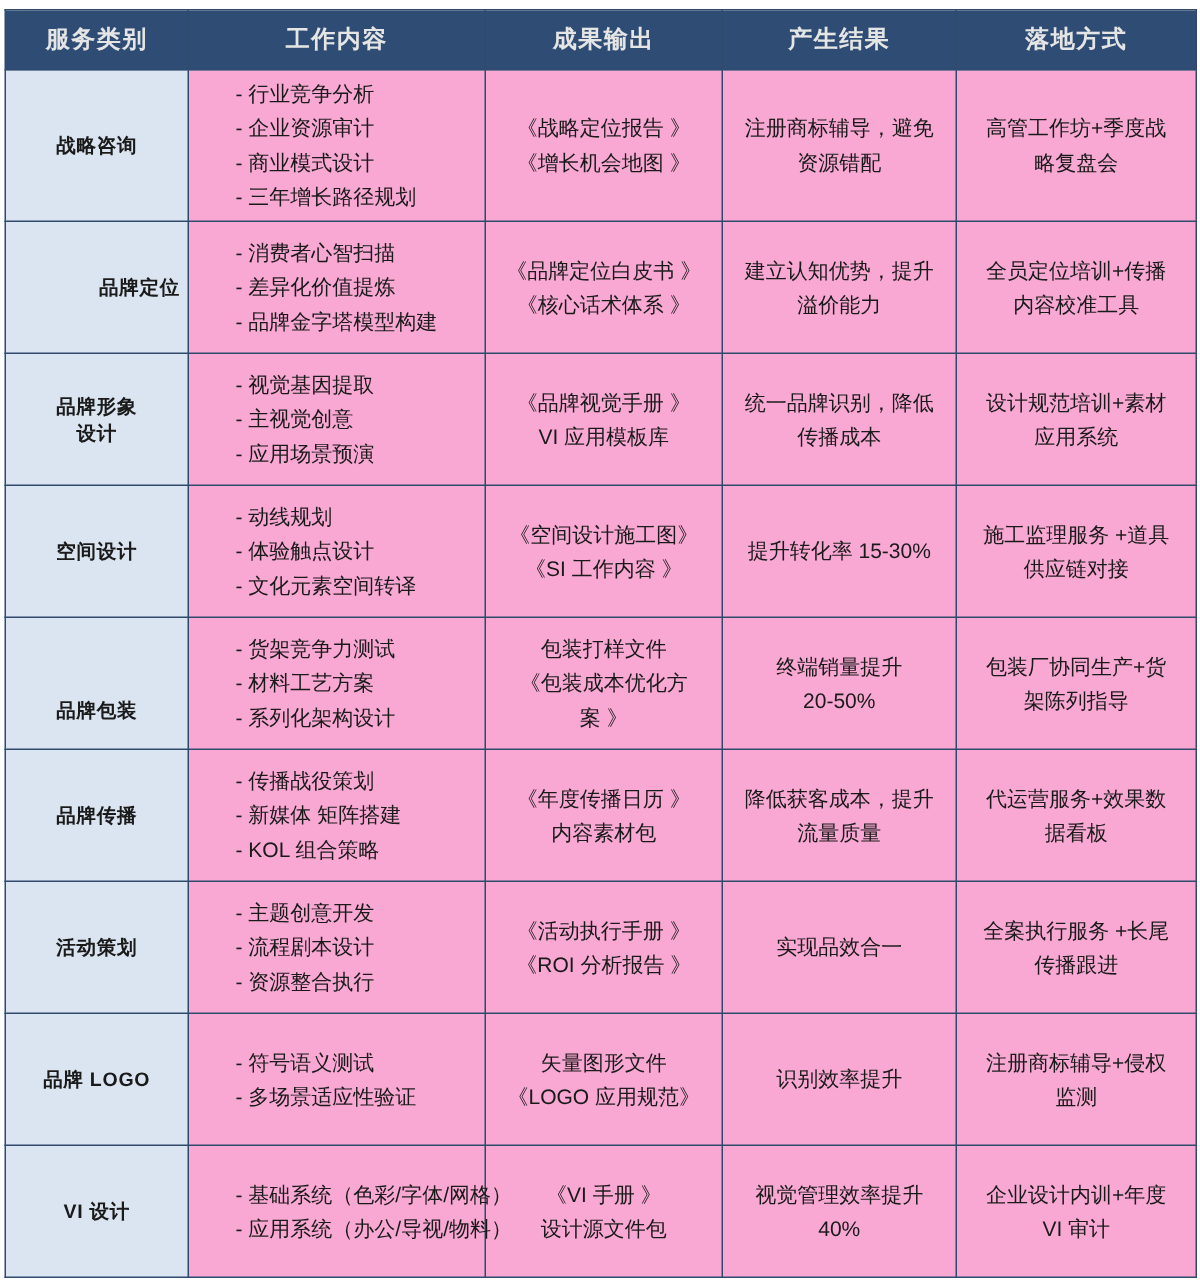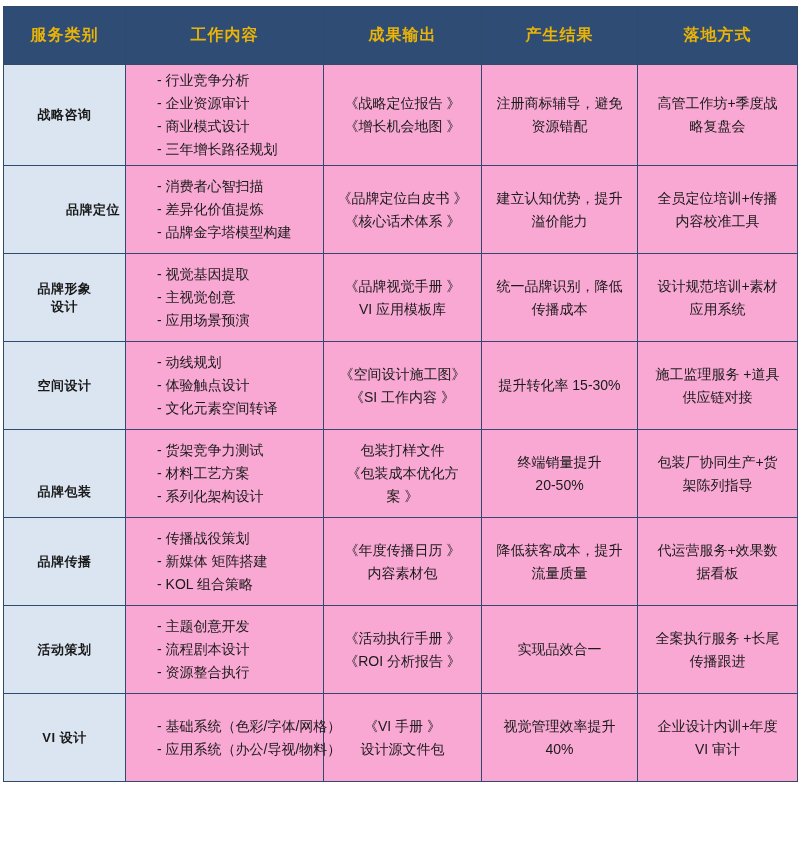--- a/index.html
+++ b/index.html
@@ -28,25 +28,25 @@
   }
   table.matrix th, table.matrix td {
     border: 1px solid #2f4a6d;
     vertical-align: middle;
     text-align: center;
     padding: 4px 5px;
     box-sizing: border-box;
   }
   thead th {
     background: #2e4c74;
-    color: #eab308;
+    color: #e5e5e5;
     font-weight: bold;
     font-size: 16px;
     letter-spacing: 1px;
-    height: 58px;
+    height: 40px;
     padding: 6px 4px;
   }
   
   col.c-cat  { width: 122px; }
   col.c-work { width: 198px; }
   col.c-out  { width: 158px; }
   col.c-res  { width: 156px; }
   col.c-land { width: 160px; }
 
   tbody tr { height: 88px; }
@@ -249,20 +249,40 @@
           <td class="res">
             <span class="ln">实现品效合一</span>
           </td>
           <td class="land">
             <span class="ln">全案执行服务 +长尾</span>
             <span class="ln">传播跟进</span>
           </td>
         </tr>
         <tr>
           <td class="cat">
+            <span style="display: block;">品牌 LOGO</span>
+          </td>
+          <td class="work">
+            <span class="ln">- 符号语义测试</span>
+            <span class="ln">- 多场景适应性验证</span>
+          </td>
+          <td class="out">
+            <span class="ln">矢量图形文件</span>
+            <span class="ln">《LOGO 应用规范》</span>
+          </td>
+          <td class="res">
+            <span class="ln">识别效率提升</span>
+          </td>
+          <td class="land">
+            <span class="ln">注册商标辅导+侵权</span>
+            <span class="ln">监测</span>
+          </td>
+        </tr>
+        <tr>
+          <td class="cat">
             <span style="display: block;">VI 设计</span>
           </td>
           <td class="work">
             <span class="ln">- 基础系统（色彩/字体/网格）</span>
             <span class="ln">- 应用系统（办公/导视/物料）</span>
           </td>
           <td class="out">
             <span class="ln">《VI 手册 》</span>
             <span class="ln">设计源文件包</span>
           </td>

